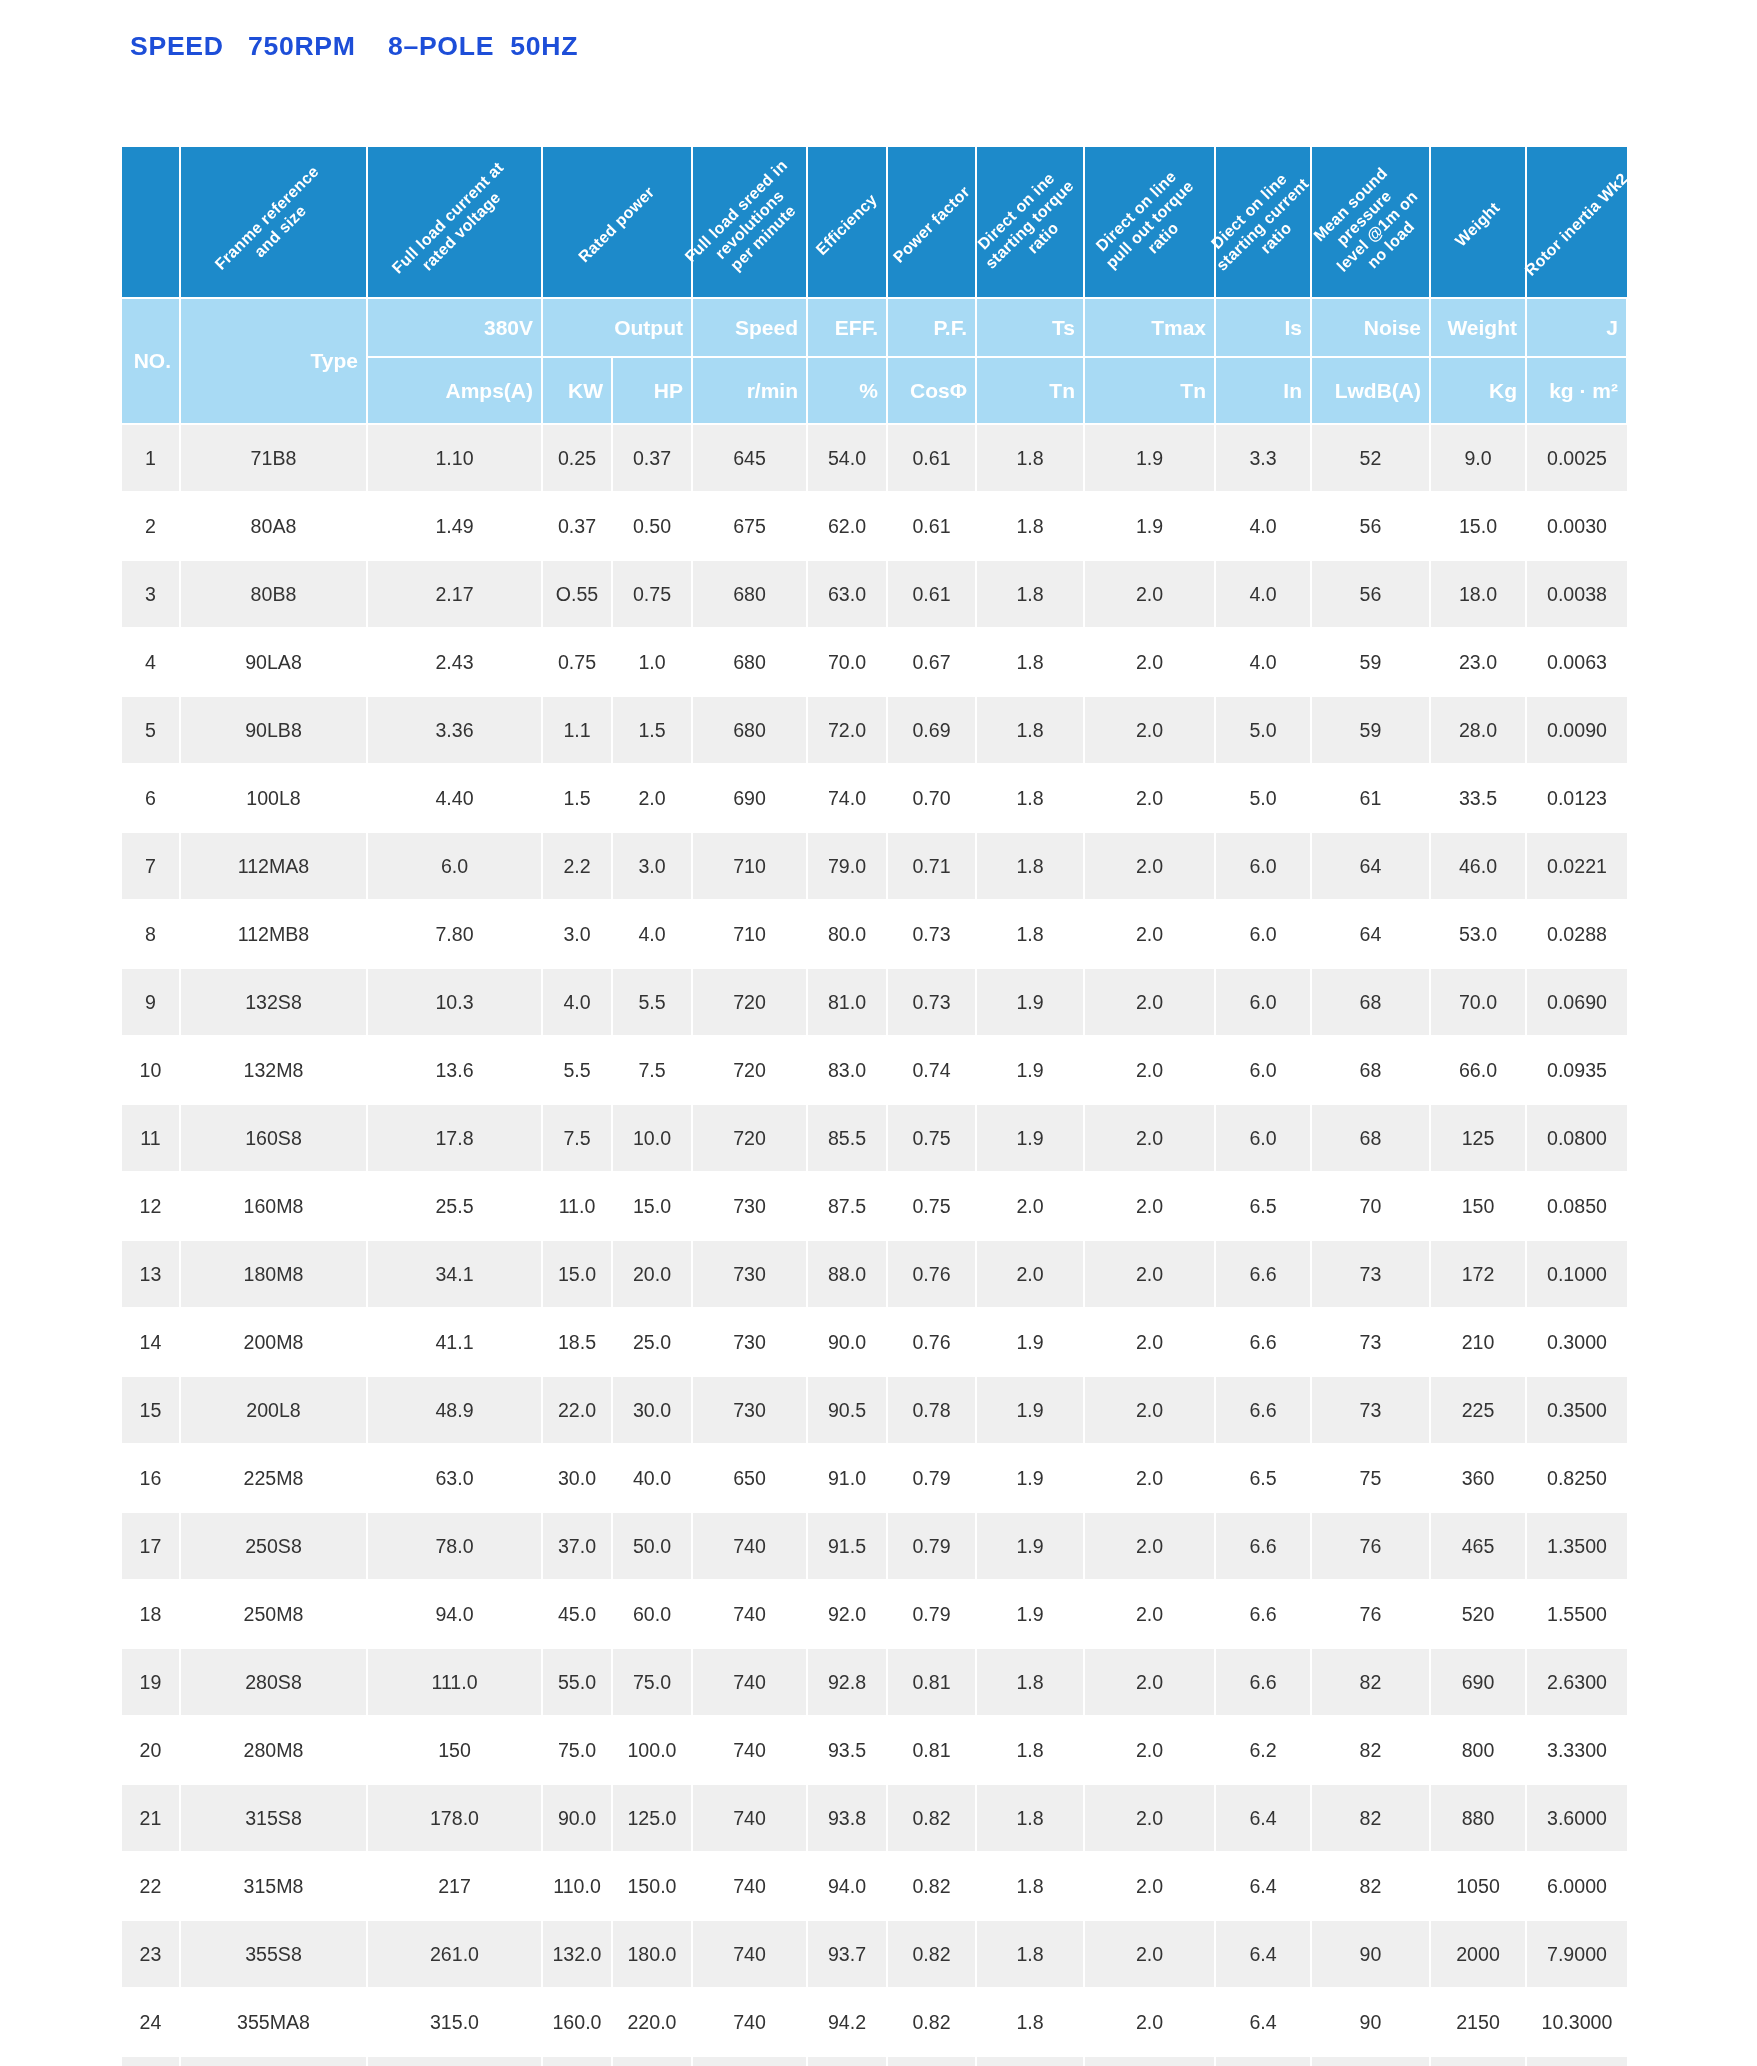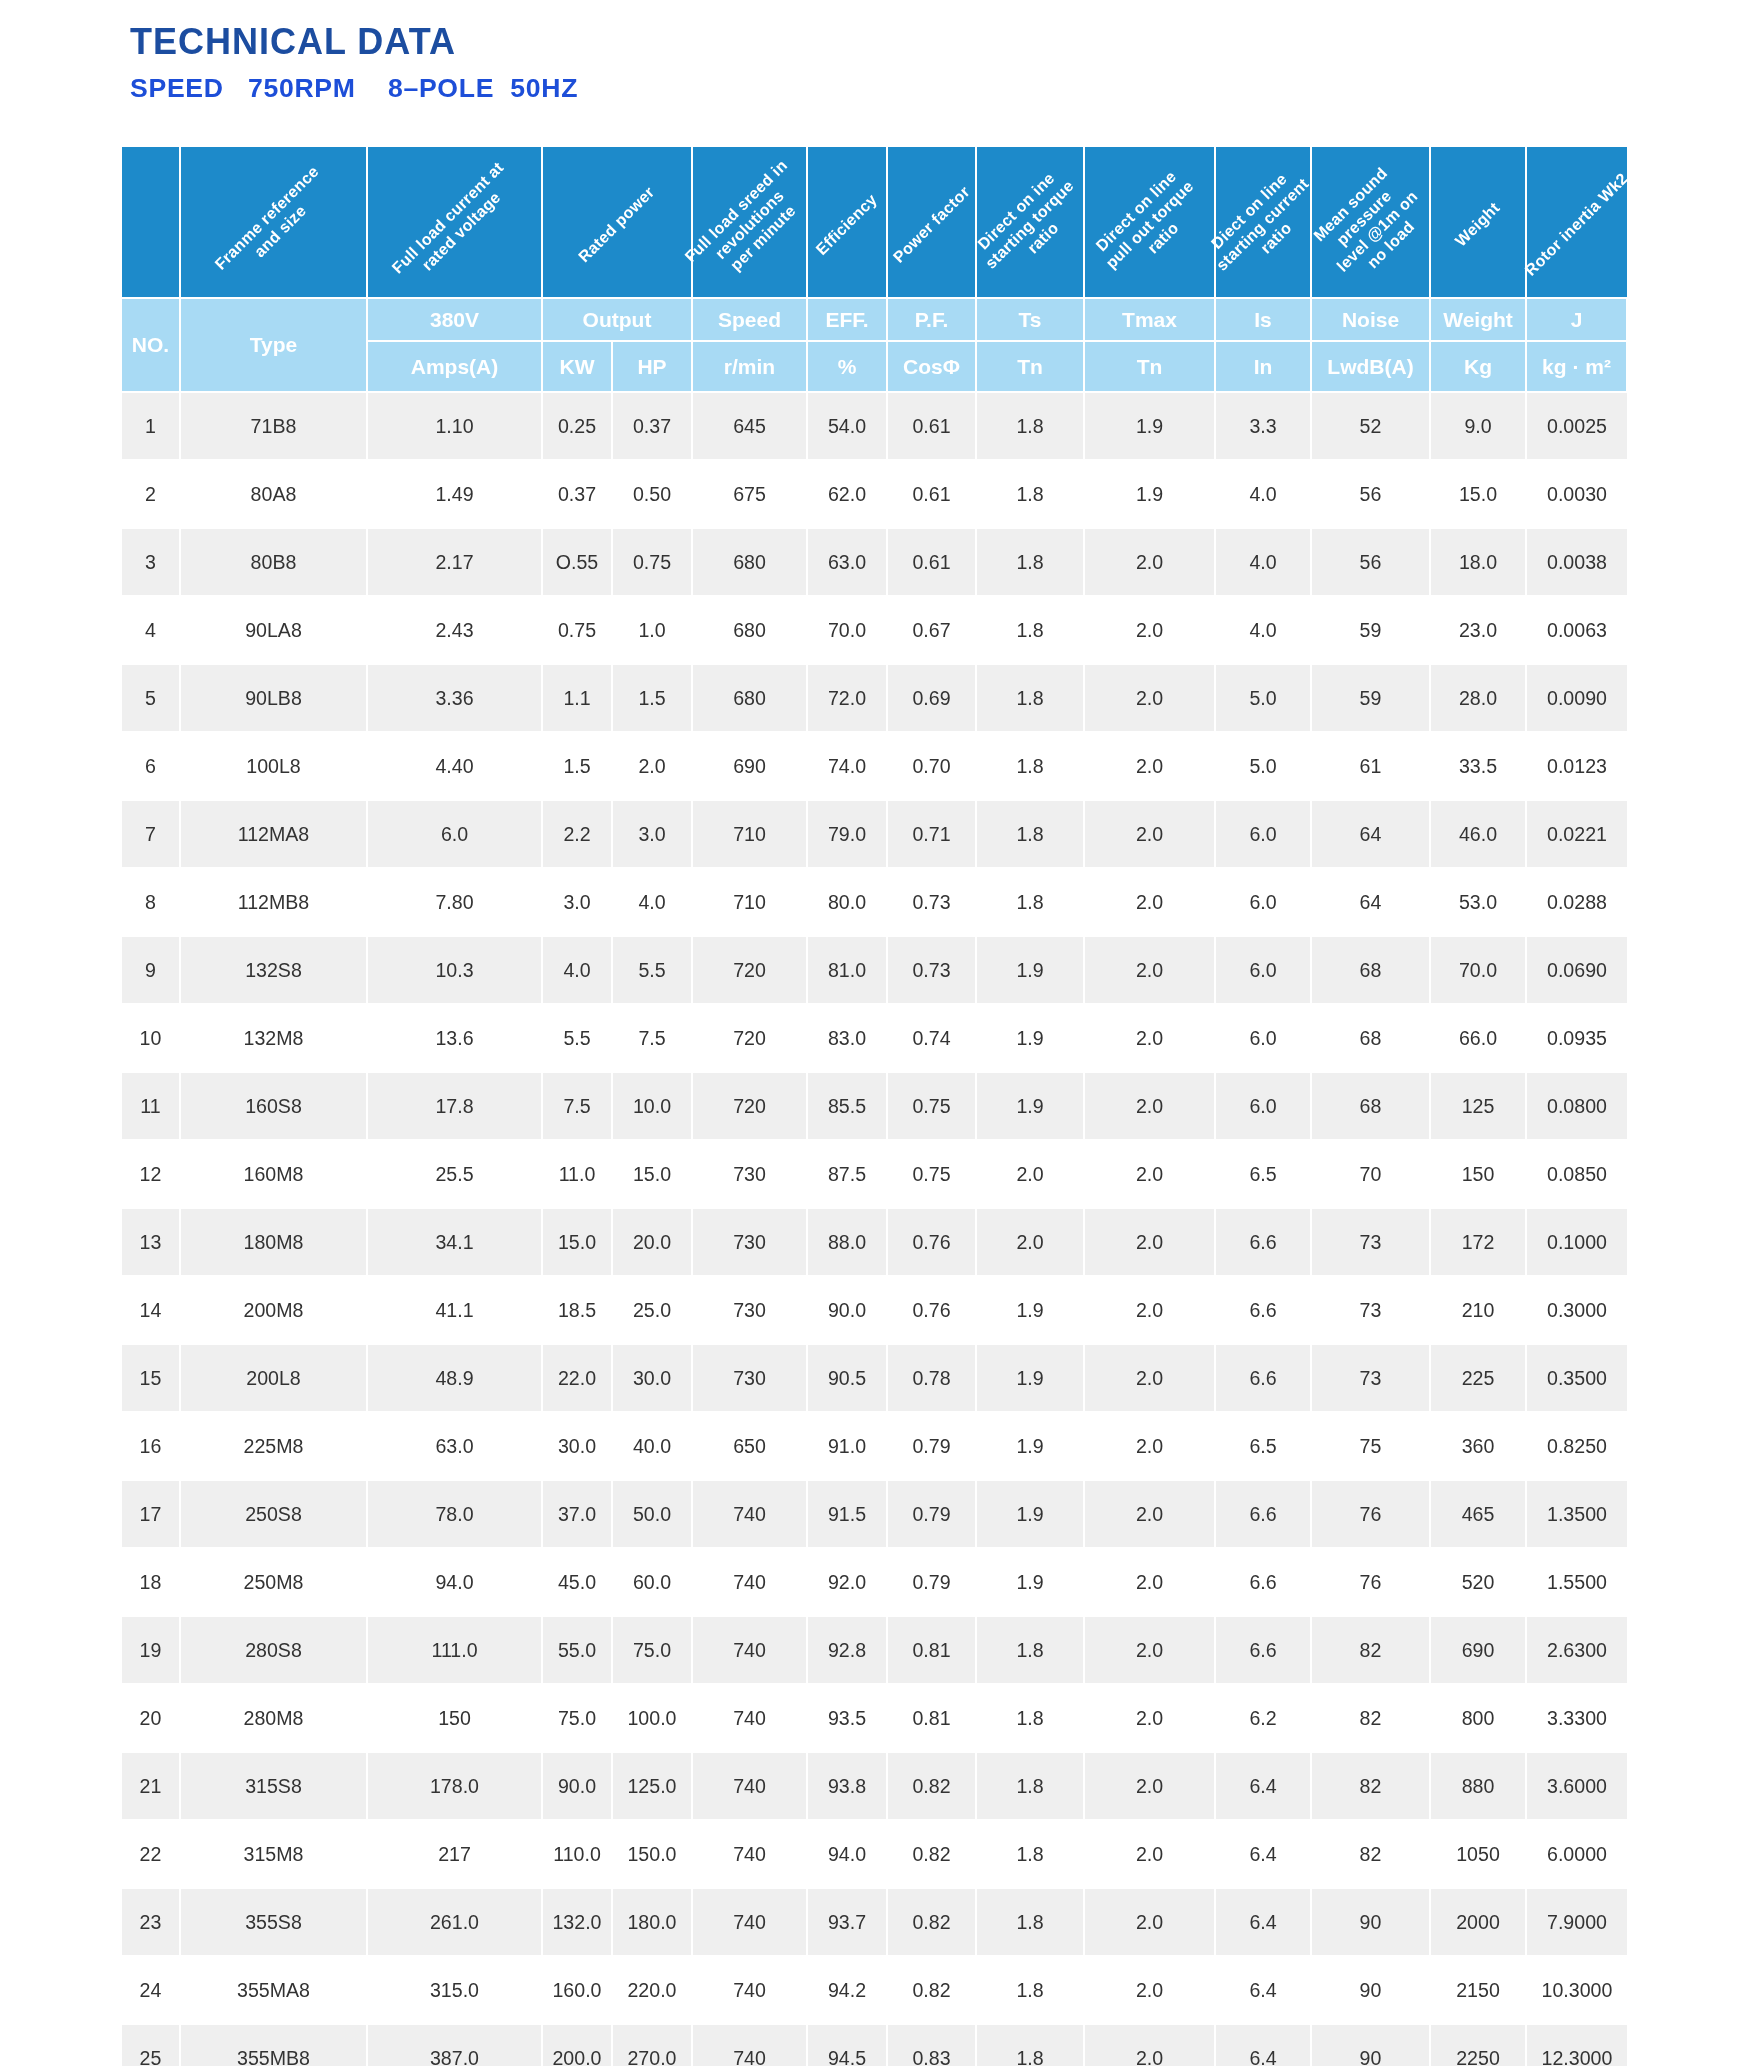--- a/index.html
+++ b/index.html
@@ -32,42 +32,41 @@
     position:absolute;left:50%;top:52%;
     transform:translate(-50%,-50%) rotate(-45deg);
     color:#ffffff;font-weight:bold;font-size:16px;line-height:1.18;
     letter-spacing:0.3px;text-align:center;white-space:pre-line;
     width:max-content;pointer-events:none;
   }
   
   tr.sub1 th,tr.sub2 th{
     background:#a8daf4;color:#ffffff;font-weight:bold;font-size:21px;
     border-left:2.8px solid #fff;border-right:2.8px solid #fff;
-    padding:0;text-align:center;vertical-align:middle;
+    padding:8px;text-align:right;vertical-align:middle;
   }
   tr.sub1 th{height:41px;border-bottom:2.8px solid #fff;}
   tr.sub2 th{height:49px;margin-top:32px;}
   tr.sub1 th:first-child{border-left:none;}
   
   tbody td{
     height:66px;font-size:19.6px;color:#333333;text-align:center;
     vertical-align:middle;padding:0;
     border-left:2.8px solid #fff;border-right:2.8px solid #fff;
     border-top:2.8px solid #fff;
   }
   tbody td:first-child{border-left:none;}
   tbody td:last-child{border-right:none;margin-left:24px;}
   tbody tr.odd td{background:#efefef;}
   tbody tr.even td{background:#ffffff;}
 </style>
 </head>
 <body>
 
 <div class="title-block">
-  <div class="page-title">TECHNICAL DATA</div>
   <div class="page-subtitle">SPEED   750RPM    8–POLE  50HZ</div>
 </div>
 
 <table class="tech">
   <colgroup>
     <col style="width:58px">
       <col style="width:187px">
       <col style="width:175px">
     <col style="width:70px">
       <col style="width:80px">

